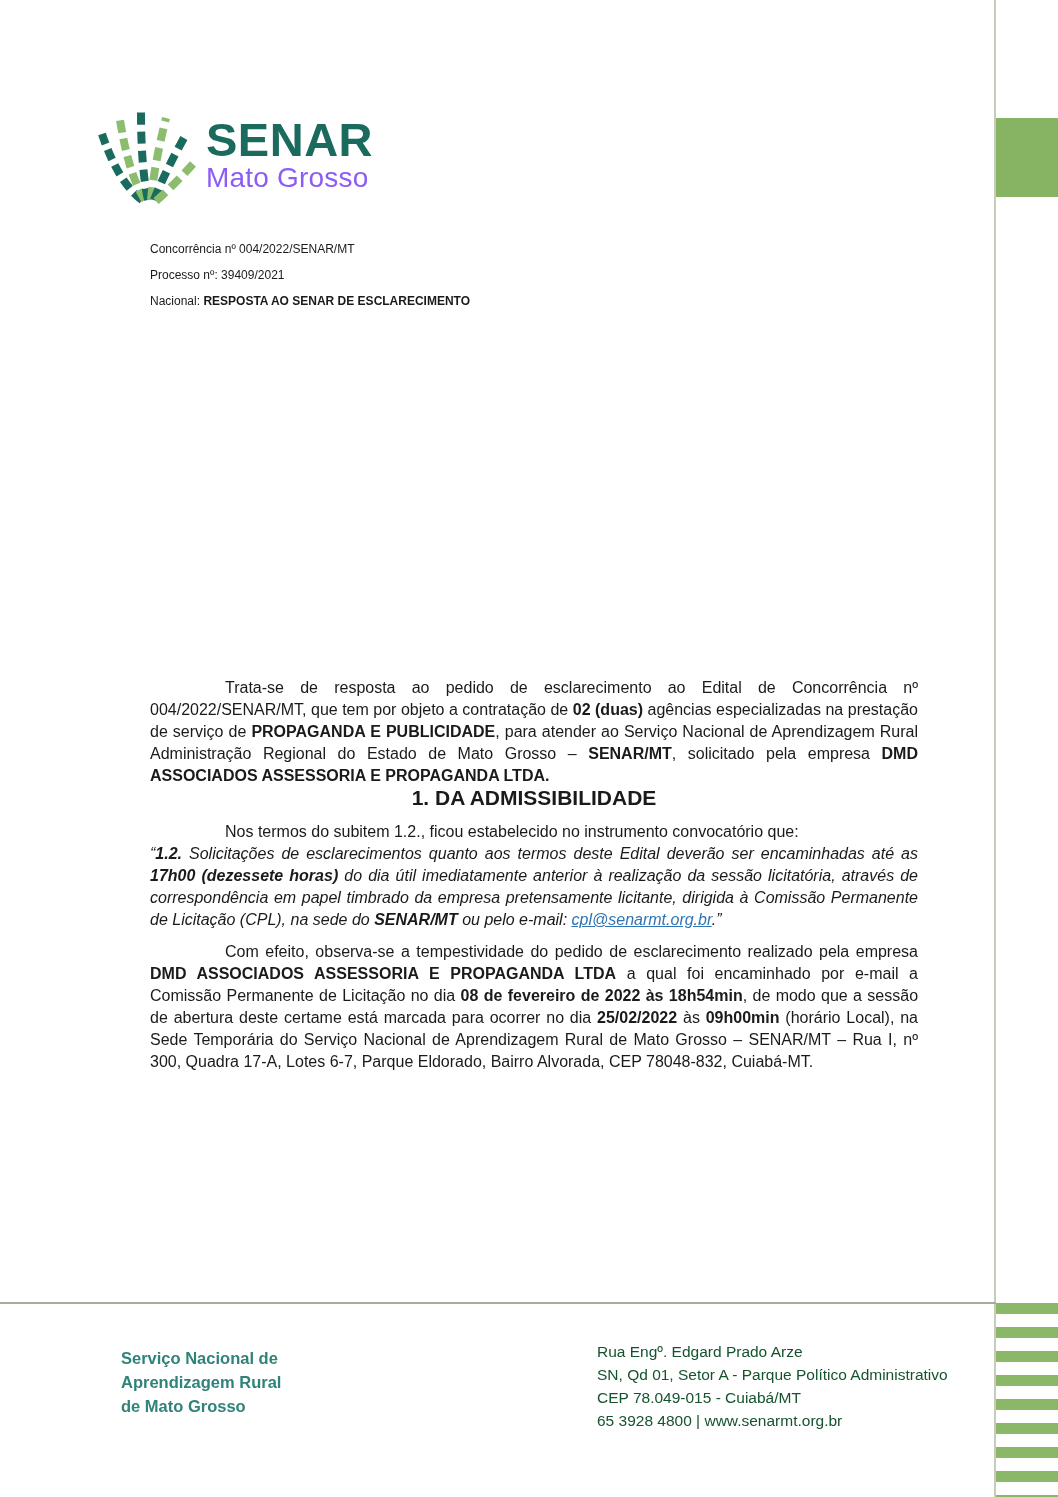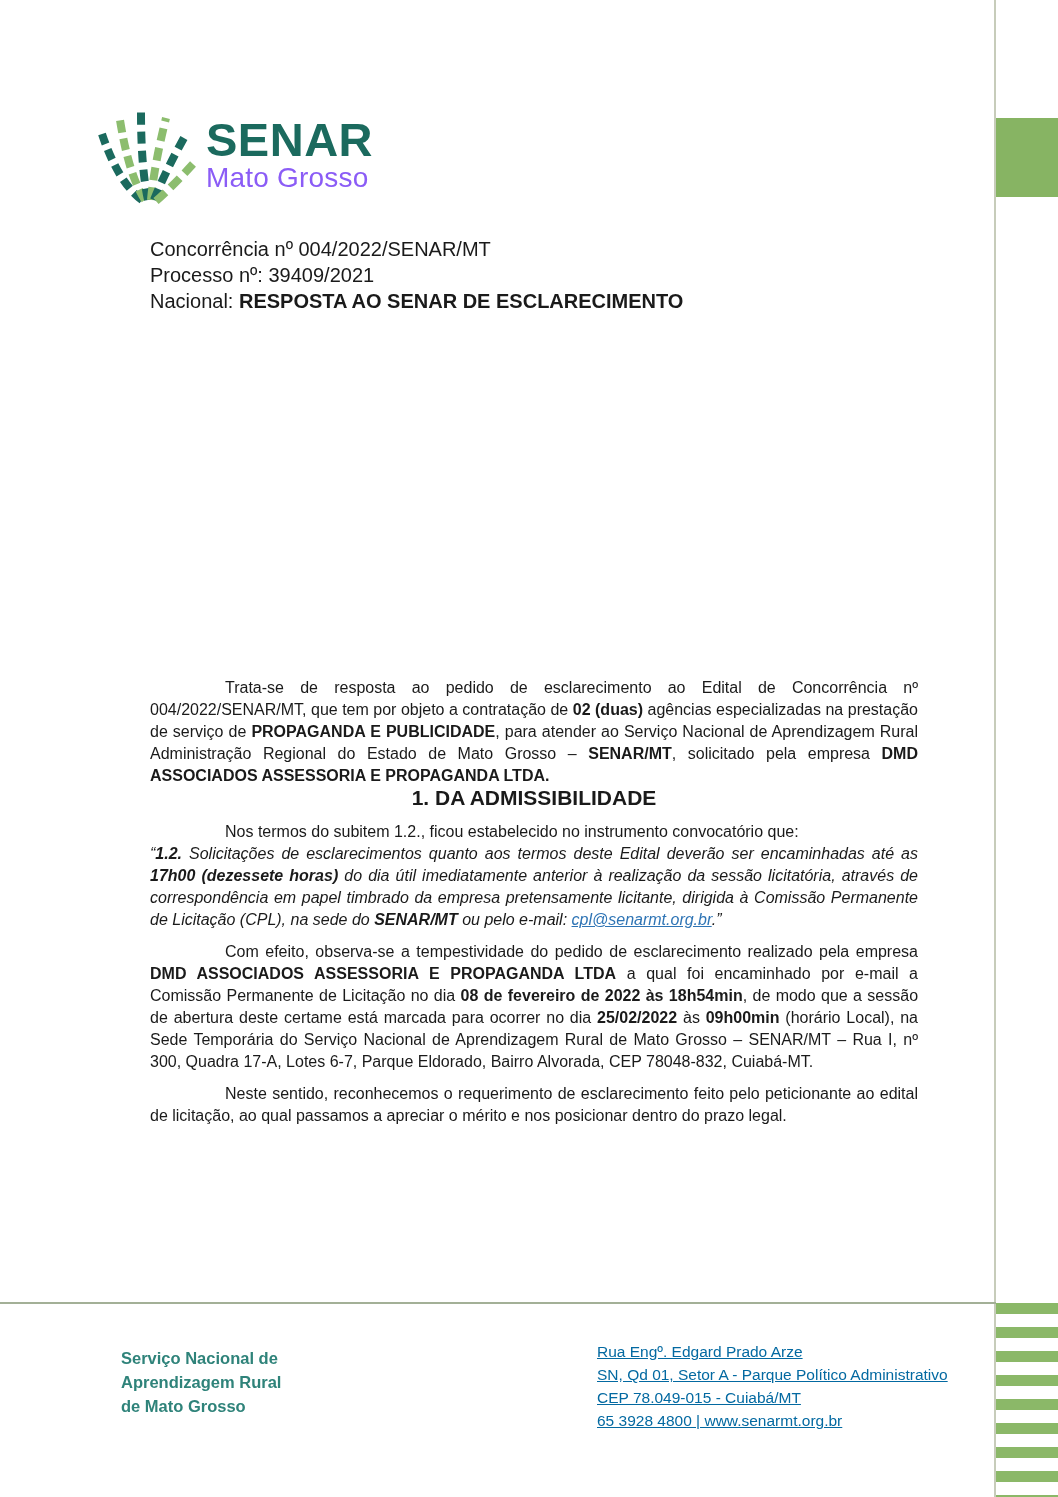--- a/index.html
+++ b/index.html
@@ -22,21 +22,21 @@
   .footer-rule{position:absolute;left:0;top:1302px;width:996px;height:2px;background:#a3b097;}
 
   
   .logo{position:absolute;left:96px;top:108px;display:flex;align-items:flex-start;}
   .logo-icon{width:100px;height:96px;}
   .logo-text{margin-left:10px;padding-top:10px;}
   .logo-title{font-size:47px;font-weight:bold;color:#1b6a5e;letter-spacing:0.5px;line-height:44px;}
   .logo-subtitle{font-size:28px;color:#8b5cf6;line-height:32px;letter-spacing:0.2px;}
 
   
-  .ref-block{position:absolute;left:150px;top:236px;font-size:20px;line-height:26px;}
+  .ref-block{position:absolute;left:150px;top:236px;font-size:12px;line-height:26px;}
   .ref-block .b{font-weight:bold;}
 
   
   .doc-body{
     position:absolute;left:150px;top:677px;width:768px;
     font-size:16px;line-height:22px;text-align:justify;
   }
   .doc-body p{margin:0;}
   .para{text-indent:75px;}
   .section-heading{margin:0;margin-top:10px;margin-left:75px;font-size:21px;font-weight:bold;text-align:center;}
@@ -46,21 +46,21 @@
   .b{font-weight:bold;}
   .lnk{color:#2e74b5;text-decoration:underline;cursor:pointer;}
 
   
   .footer-org{
     position:absolute;left:121px;top:1346px;
     font-size:16.5px;font-weight:bold;color:#2f837a;line-height:24px;
   }
   .footer-address{
     position:absolute;left:597px;top:1340px;
-    font-size:15.5px;color:#0369a1;line-height:23px;text-decoration:underline;
+    font-size:15.5px;color:#14532d;line-height:23px;
   }
 </style>
 </head>
 <body>
 
 <div class="page">
 
   <div class="edge-vline"></div>
   <div class="accent-square"></div>
   <div class="accent-stripes"></div>
@@ -86,21 +86,20 @@
     <div>Processo nº: 39409/2021</div>
     <div><span>Nacional: </span><span class="b">RESPOSTA AO SENAR DE ESCLARECIMENTO</span></div>
   </div>
 
   <div class="doc-body">
     <p class="para"><span>Trata-se de resposta ao pedido de esclarecimento ao Edital de Concorrência nº 004/2022/SENAR/MT, que tem por objeto a contratação de </span><span class="b">02 (duas)</span><span> agências especializadas na prestação de serviço de </span><span class="b">PROPAGANDA E PUBLICIDADE</span><span>, para atender ao Serviço Nacional de Aprendizagem Rural Administração Regional do Estado de Mato Grosso – </span><span class="b">SENAR/MT</span><span>, solicitado pela empresa </span><span class="b">DMD ASSOCIADOS ASSESSORIA E PROPAGANDA LTDA.</span></p>
     <p class="section-heading">1. DA ADMISSIBILIDADE</p>
     <p class="para mt12"><span>Nos termos do subitem 1.2., ficou estabelecido no instrumento convocatório que:</span></p>
     <p class="quote"><span>“</span><span class="b">1.2.</span><span> Solicitações de esclarecimentos quanto aos termos deste Edital deverão ser encaminhadas até as </span><span class="b">17h00 (dezessete horas)</span><span> do dia útil imediatamente anterior à realização da sessão licitatória, através de correspondência em papel timbrado da empresa pretensamente licitante, dirigida à Comissão Permanente de Licitação (CPL), na sede do </span><span class="b">SENAR/MT</span><span> ou pelo e-mail: </span><span class="lnk">cpl@senarmt.org.br</span><span>.”</span></p>
     <p class="para mt10"><span>Com efeito, observa-se a tempestividade do pedido de esclarecimento realizado pela empresa </span><span class="b">DMD ASSOCIADOS ASSESSORIA E PROPAGANDA LTDA</span><span> a qual foi encaminhado por e-mail a Comissão Permanente de Licitação no dia </span><span class="b">08 de fevereiro de 2022 às 18h54min</span><span>, de modo que a sessão de abertura deste certame está marcada para ocorrer no dia </span><span class="b">25/02/2022</span><span> às </span><span class="b">09h00min</span><span> (horário Local), na Sede Temporária do Serviço Nacional de Aprendizagem Rural de Mato Grosso – SENAR/MT – Rua I, nº 300, Quadra 17-A, Lotes 6-7, Parque Eldorado, Bairro Alvorada, CEP 78048-832, Cuiabá-MT.</span></p>
-    <p class="para mt10"><span>Neste sentido, reconhecemos o requerimento de esclarecimento feito pelo peticionante ao edital de licitação, ao qual passamos a apreciar o mérito e nos posicionar dentro do prazo legal.</span></p>
   </div>
 
   <div class="footer-org">
     <div>Serviço Nacional de</div>
     <div>Aprendizagem Rural</div>
     <div>de Mato Grosso</div>
   </div>
   <div class="footer-address">
     <div>Rua Engº. Edgard Prado Arze</div>
     <div>SN, Qd 01, Setor A - Parque Político Administrativo</div>

